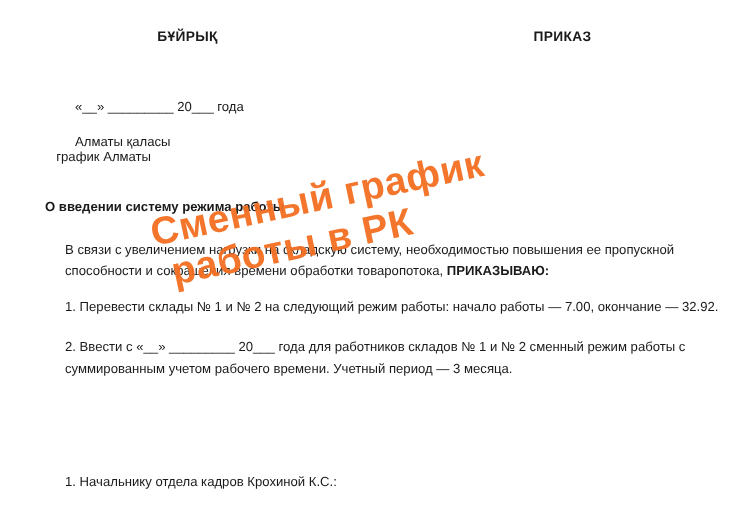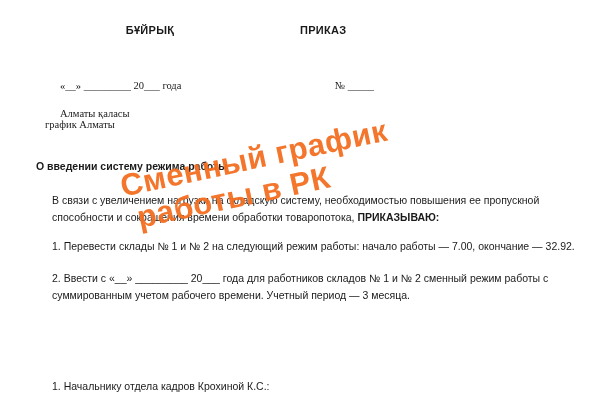--- a/index.html
+++ b/index.html
@@ -32,31 +32,31 @@
   }
   .header-left {
     width: 50%;
     text-align: center;
     font-weight: bold;
     font-size: 11px;
     letter-spacing: 0.3px;
   }
   .header-right {
     width: 50%;
+    text-align: center;
     font-weight: bold;
     font-size: 11px;
     letter-spacing: 0.3px;
   }
   .meta-row {
     position: absolute;
     left: 0;
     width: 600px;
     display: flex;
     font-size: 10.5px;
-    font-family: Liberation Serif, serif;
   }
   .meta-row.date-row { top: 80px; }
   .meta-row.city-row { top: 108px; flex-direction: column; }
   .meta-left {
     width: 290px;
     padding-left: 60px;
     box-sizing: border-box;
   }
   .meta-right {
     width: 310px;
@@ -110,21 +110,20 @@
 
 <div class="page">
 
   <div class="header-row">
     <div class="header-left">БҰЙРЫҚ</div>
     <div class="header-right">ПРИКАЗ</div>
   </div>
 
   <div class="meta-row date-row">
     <div class="meta-left">«__» _________ 20___ года</div>
-    <div class="meta-right">№ _____</div>
   </div>
 
   <div class="meta-row city-row">
     <div class="meta-left">Алматы қаласы</div>
     <div class="meta-right">график Алматы</div>
   </div>
 
   <div class="doc-title">О введении систему режима работы</div>
 
   <div class="body-text para-intro">В связи с увеличением нагрузки на складскую систему, необходимостью повышения ее пропускной способности и сокращения времени обработки товаропотока, <span class="strong-inline">ПРИКАЗЫВАЮ:</span></div>

